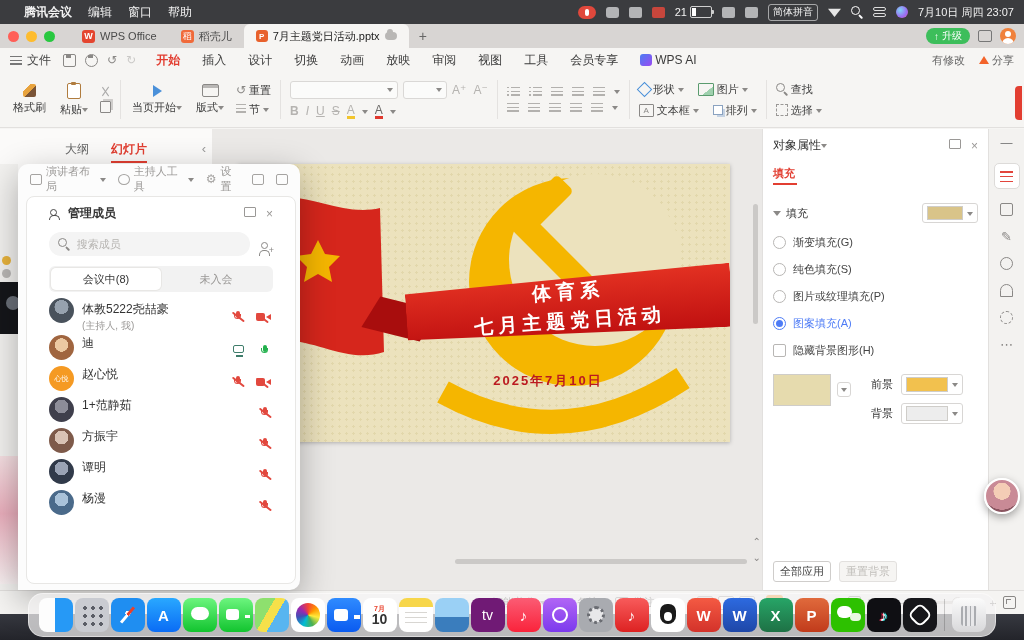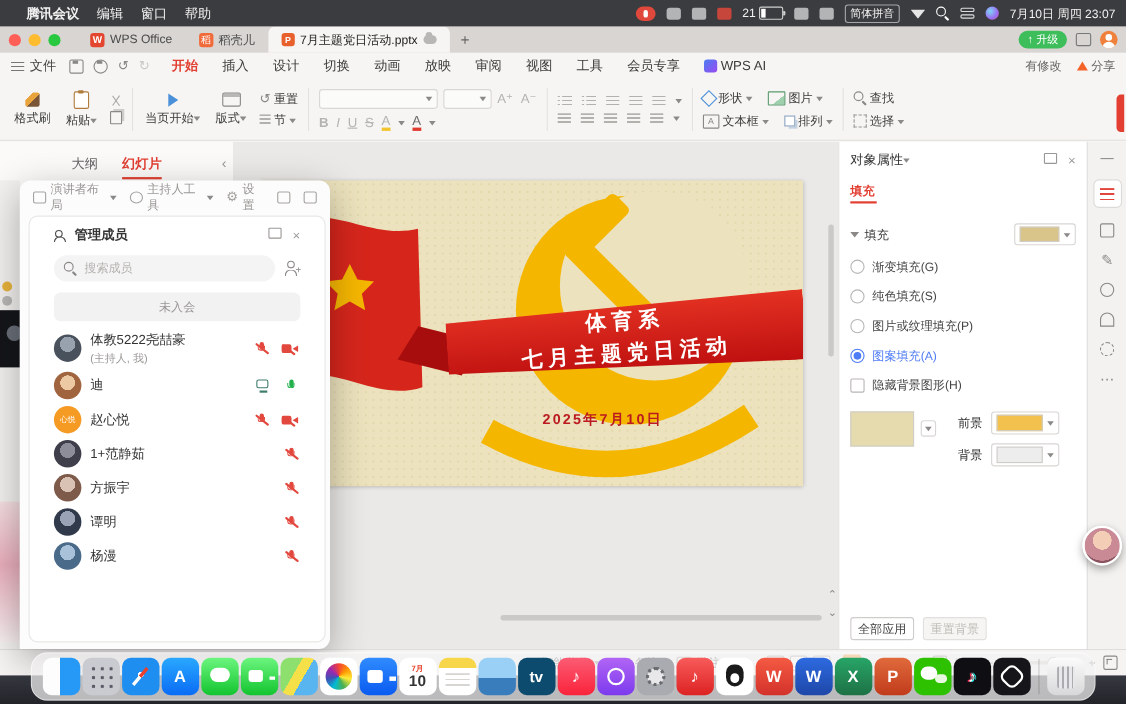--- a/index.html
+++ b/index.html
@@ -191,33 +191,33 @@
   .mt-it{display:flex;align-items:center;gap:4px}
   .gico{width:11px;height:9px;border:1.2px solid #a5a3a1;border-radius:2px}
   .gear{font-size:12px;color:#a5a3a1;line-height:1}
   .mpanel{position:absolute;left:8px;right:4px;top:32px;bottom:6px;background:#fff;border:1px solid #e8e7e5;border-radius:8px;box-sizing:border-box;padding:8px 22px;overflow:hidden}
   .mp-hd{display:flex;align-items:center;gap:6px;color:#333;font-size:12px;font-weight:bold}
   .ppl{width:13px;height:10px;position:relative}
   .ppl::before{content:"";position:absolute;left:1px;top:0;width:5px;height:5px;border:1.3px solid #4a4a4a;border-radius:50%}
   .ppl::after{content:"";position:absolute;left:0;bottom:-1px;width:9px;height:4px;border:1.3px solid #4a4a4a;border-bottom:none;border-radius:5px 5px 0 0}
   .mp-hd .sp{margin-left:auto;display:flex;gap:10px;color:#9a9896;font-weight:normal;font-size:12px}
   .popic{width:10px;height:8px;border:1.2px solid #9a9896;border-radius:1px}
-  .srchrow{display:flex;align-items:center;gap:8px;margin-top:10px}
+  .srchrow{display:flex;align-items:flex-end;gap:8px;margin-top:10px}
   .srchbox{flex:1;height:24px;background:#f4f4f4;border-radius:13px;display:flex;align-items:center;gap:6px;padding:0 9px;box-sizing:border-box}
   .srchbox input{border:none;background:transparent;outline:none;font-size:11px;color:#555;width:100%;font-family:inherit}
   .srchbox input::placeholder{color:#b5b3b0}
   .ic-padd{width:15px;height:14px;position:relative}
   .ic-padd::before{content:"";position:absolute;left:3px;top:0;width:5px;height:5px;border:1.3px solid #8a8886;border-radius:50%}
   .ic-padd::after{content:"";position:absolute;left:1px;bottom:0;width:9px;height:5px;border:1.3px solid #8a8886;border-bottom:none;border-radius:5px 5px 0 0}
   .ic-padd i{position:absolute;right:-1px;top:4px;font-size:9px;color:#8a8886;font-style:normal;line-height:1}
   .seg{display:flex;background:#f2f2f2;border-radius:6px;margin-top:10px;height:26px;padding:2px;box-sizing:border-box}
   .seg .tabi{flex:1;display:flex;align-items:center;justify-content:center;color:#9a9896;border-radius:5px}
   .seg .tabi.on{background:#fff;color:#333;box-shadow:0 0 0 1px #e8e7e5}
   .mlist{margin-top:6px}
-  .mrow{display:flex;align-items:center;height:31px;gap:8px}
+  .mrow{display:flex;height:31px;gap:8px}
   .mrow.first{height:37px}
   .mav{width:25px;height:25px;border-radius:50%;flex:none;display:flex;align-items:center;justify-content:center;color:#fff;font-size:7px;overflow:hidden}
   .avP1{background:radial-gradient(circle at 50% 36%,#97a2ae 0 34%,#49525c 35%)}
   .avP2{background:radial-gradient(circle at 50% 40%,#ecc9a2 0 34%,#a0653f 35%)}
   .avT3{background:#4c7bf4}
   .avT4{background:#f59a23}
   .avP5{background:radial-gradient(circle at 50% 38%,#8d8d99 0 34%,#3f3f4c 35%)}
   .avP6{background:radial-gradient(circle at 50% 38%,#d9c2b4 0 34%,#7e5a4a 35%)}
   .avP7{background:radial-gradient(circle at 50% 38%,#9aa3b5 0 34%,#313a4a 35%)}
   .avP8{background:radial-gradient(circle at 50% 38%,#a9c2d9 0 34%,#4a6a8a 35%)}
@@ -260,21 +260,21 @@
   .dk-photos{background:#fff}
   .dk-photos::after{content:"";position:absolute;inset:5px;border-radius:50%;background:conic-gradient(#f44336,#ff9800,#ffeb3b,#4caf50,#00bcd4,#3f51b5,#9c27b0,#f44336)}
   .dk-meet{background:linear-gradient(#2f8bff,#0a5bf0)}
   .dk-meet::after{content:"";position:absolute;left:7px;top:11px;width:14px;height:12px;background:#fff;border-radius:3px;box-shadow:16px 2px 0 -4px #fff}
   .dk-cal{background:#fff;flex-direction:column;gap:0}
   .dk-cal .cm{color:#e8402a;font-size:7px;line-height:1;margin-top:3px}
   .dk-cal .cd{color:#333;font-size:14px;line-height:1.1}
   .dk-notes{background:linear-gradient(#f7d64a 0 9px,#fff 9px)}
   .dk-notes::after{content:"";position:absolute;left:6px;top:14px;width:22px;height:12px;background:repeating-linear-gradient(#d8d6d2 0 1.4px,transparent 1.4px 5px)}
   .dk-prev{background:linear-gradient(#9ad0f5 0 55%,#3a7dbd 55%)}
-  .dk-tv{background:#0c4a6e;font-size:14px;font-weight:bold}
+  .dk-tv{background:#701a75;font-size:14px;font-weight:normal}
   .dk-music{background:linear-gradient(#fb5c74,#fa233b)}
   .dk-pod{background:linear-gradient(#b165f5,#7c3aed)}
   .dk-pod::after{content:"";position:absolute;inset:9px;border:2.5px solid #fff;border-radius:50%}
   .dk-set{background:radial-gradient(circle,#e8e8ea 0 30%,#a9abb0 31%)}
   .dk-set::after{content:"";position:absolute;inset:8px;border:3px dotted #6a6c72;border-radius:50%}
   .dk-nets{background:linear-gradient(#f85b5b,#dd2222)}
   .dk-qq{background:#fff}
   .dk-qq::after{content:"";position:absolute;left:9px;top:6px;width:16px;height:20px;background:#1a1a1a;border-radius:8px 8px 9px 9px}
   .dk-qq::before{content:"";position:absolute;left:13px;top:14px;width:8px;height:9px;background:#fff;border-radius:4px;z-index:1}
   .dk-wps{background:linear-gradient(#f45a43,#d3322a)}
@@ -686,20 +686,21 @@
         <div class="srchbox">
           <span class="ic-srch"></span>
           <input placeholder="搜索成员" style="">
         </div>
         <span class="ic-padd">
             <i>+</i>
           </span>
       </div>
 
       <div class="seg">
+        <span class="tabi on">会议中(8)</span>
         <span class="tabi">未入会</span>
       </div>
 
       <div class="mlist">
         <div class="mrow first">
           <span class="mav avP1"></span>
           <span class="mtxt">
             <span class="mname">体教5222尧喆豪</span>
             <span class="msub">(主持人, 我)</span>
           </span>

